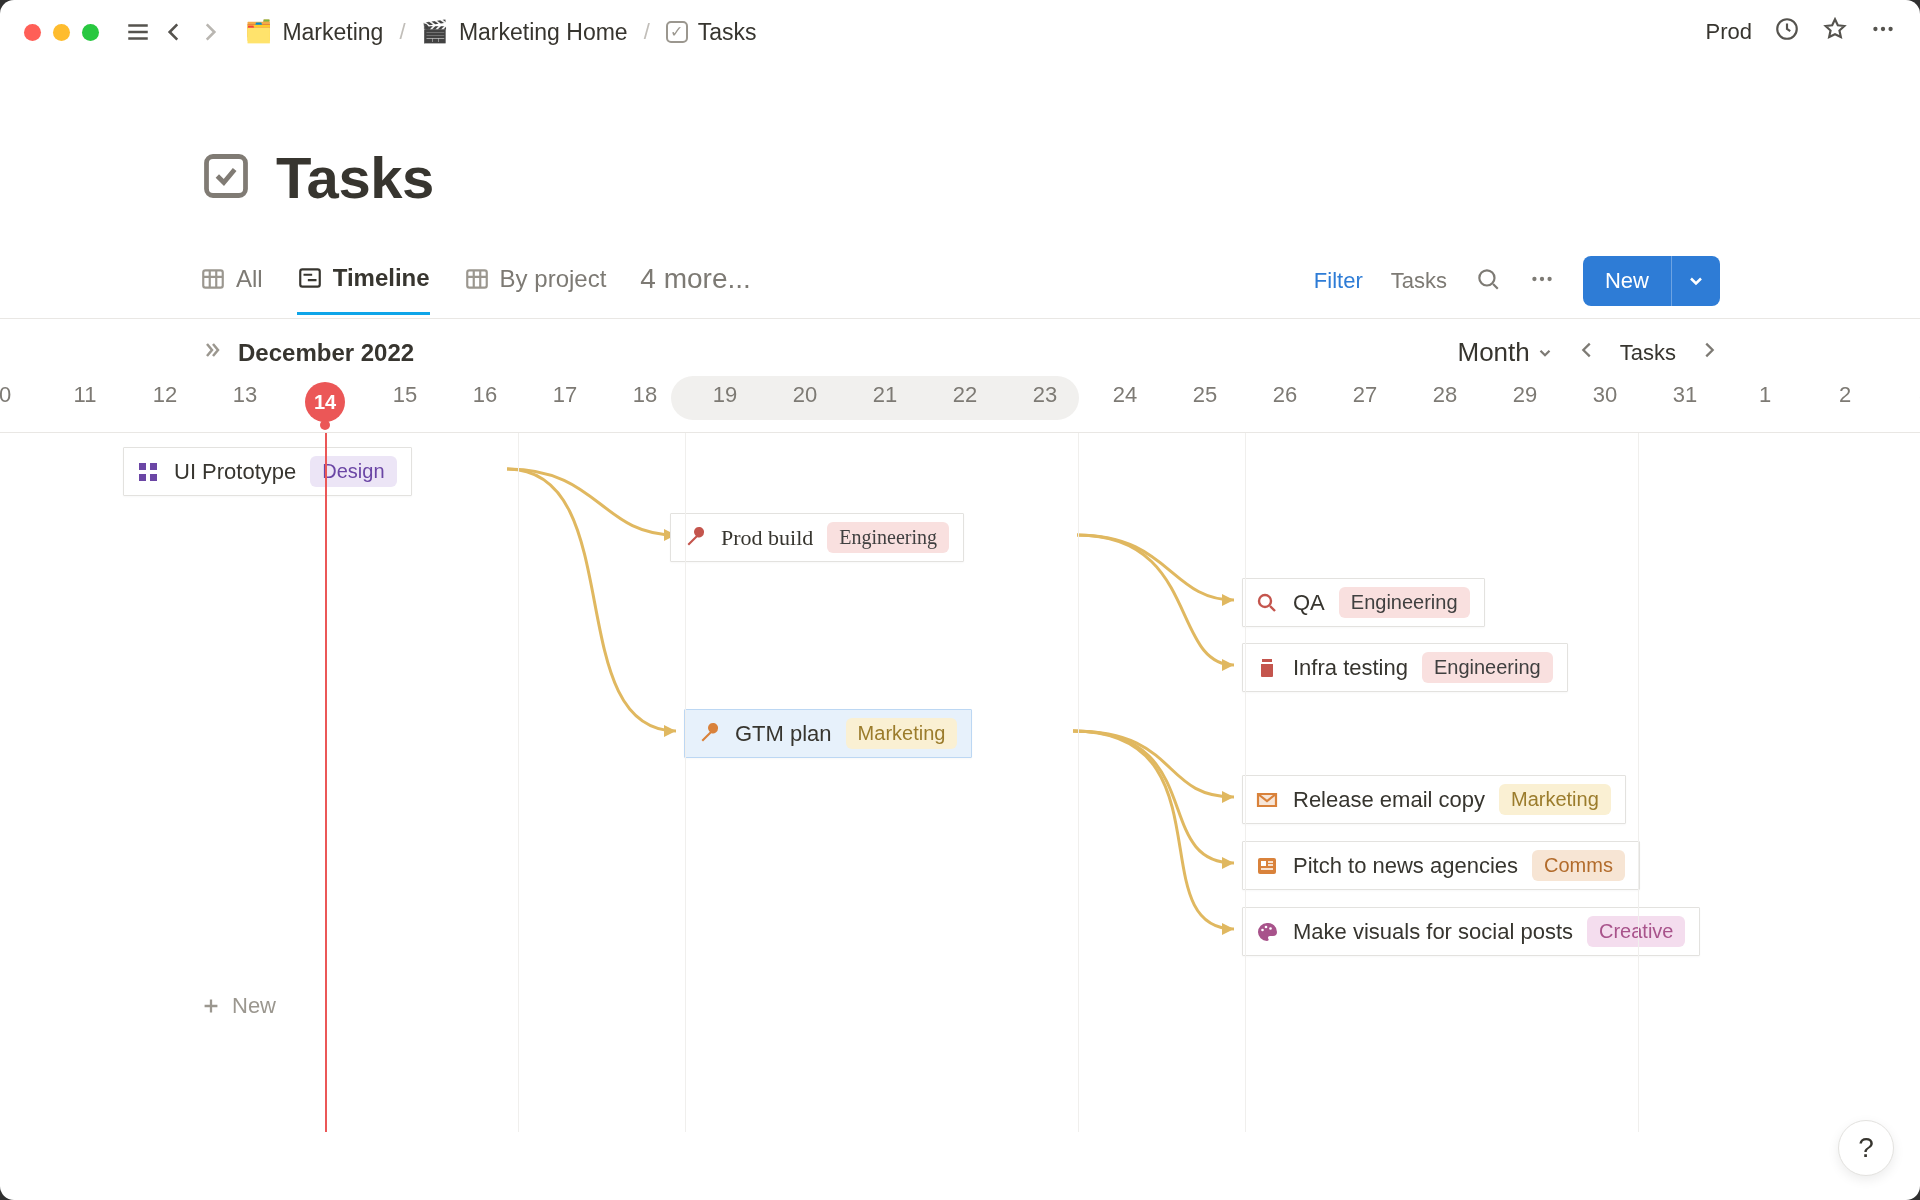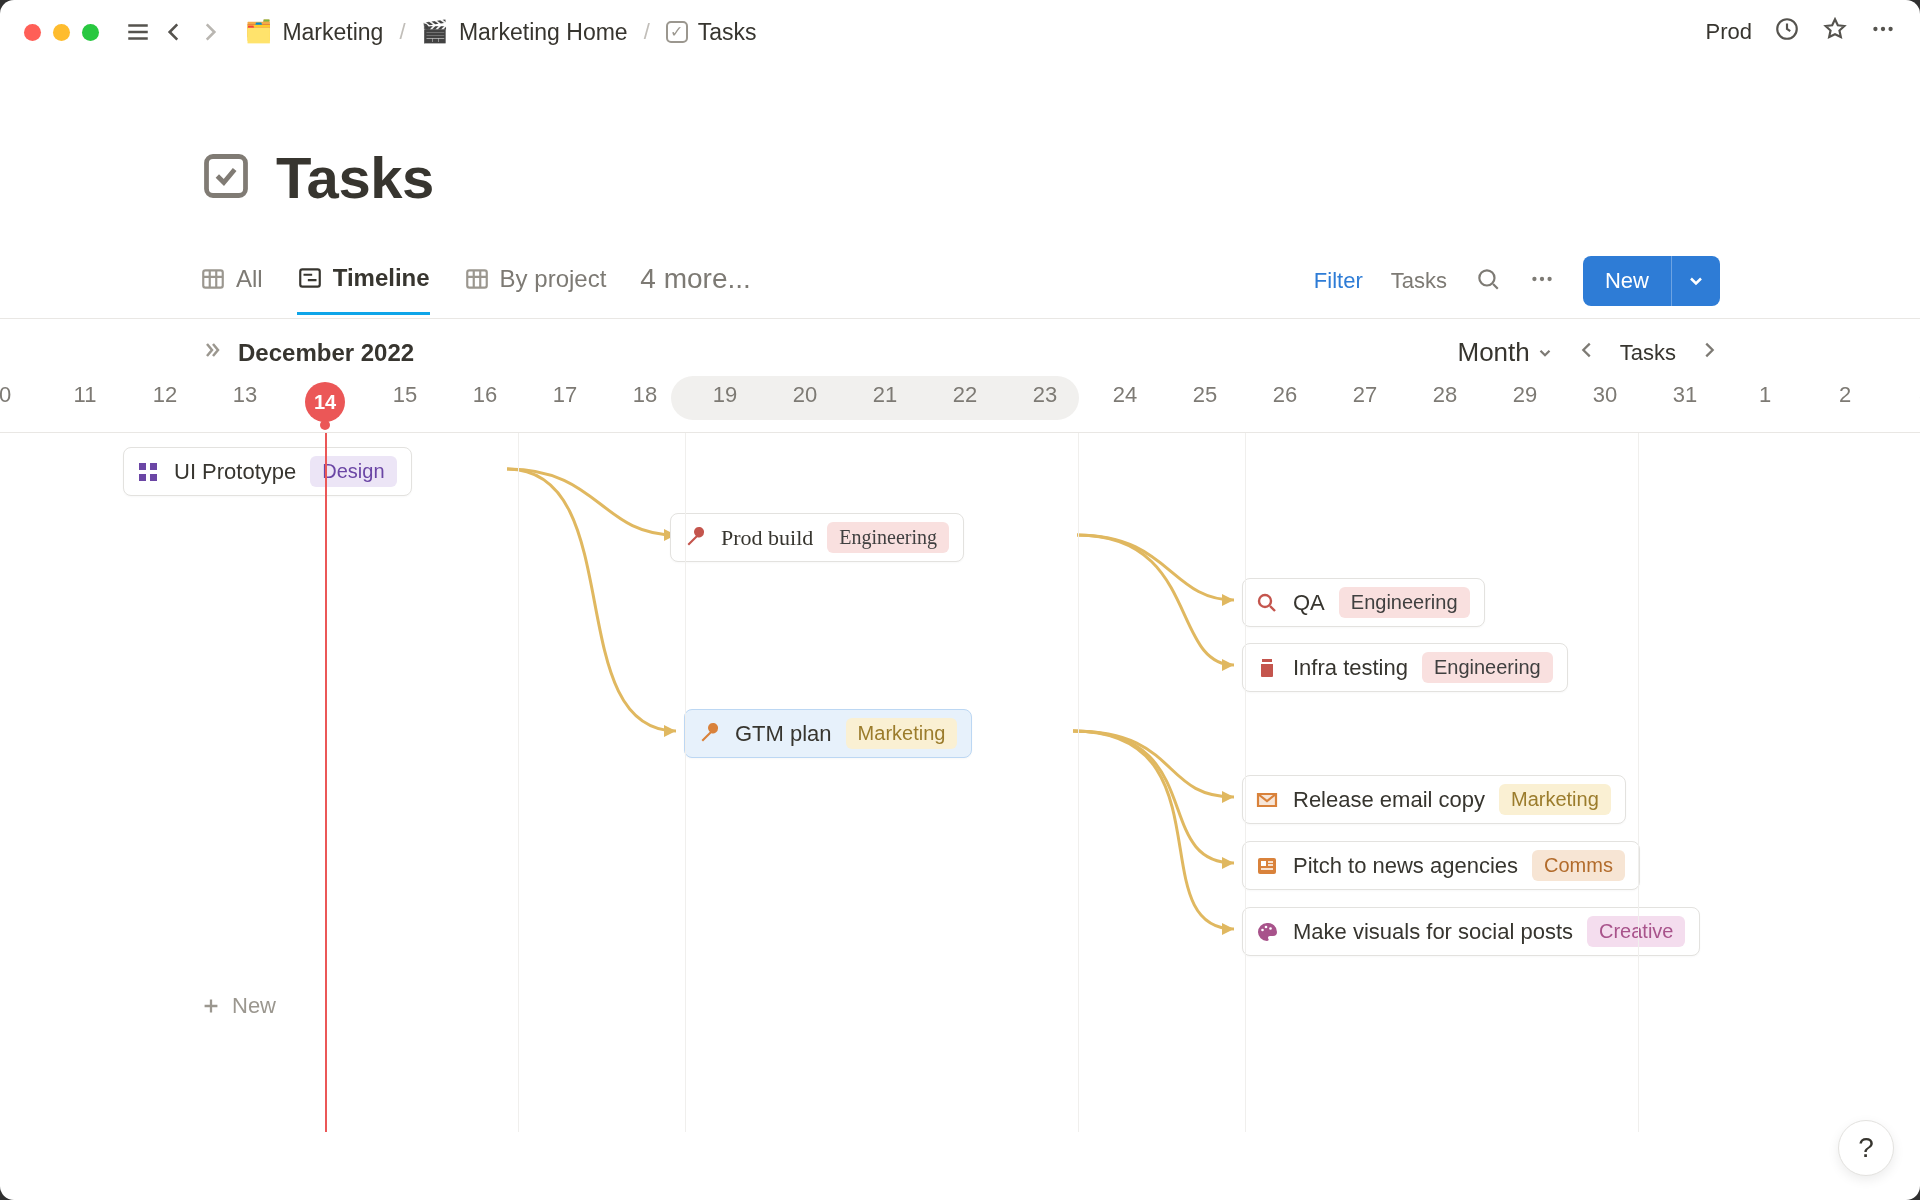--- a/index.html
+++ b/index.html
@@ -97,21 +97,21 @@
 
   .tl-body{
     position:relative; height:700px; border-top:1px solid #e9e7e4;
   }
   .vline{ position:absolute; top:0; bottom:0; width:1px; background:#f0efed; }
   .today-line{ position:absolute; top:0; bottom:0; width:2px; background:#eb5757; }
 
   
   .task{
     position:absolute; display:flex; align-items:center; gap:14px;
-    background:#fff; border:1px solid #e3e2df; border-radius:8px;
+    background:#fff; border:1px solid #e3e2df; border-radius:1px;
     padding:8px 14px 8px 12px; font-size:22px; font-weight:500;
     box-shadow:0 1px 2px rgba(0,0,0,0.03);
   }
   .task.sel{ background:#e7f1fb; border-color:#bcd7f3; }
   .task .ic{ width:24px; height:24px; display:flex; align-items:center; justify-content:center; }
   .task .ic svg{width:24px;height:24px;}
   .tag{
     font-size:20px; font-weight:400; padding:4px 12px; border-radius:6px;
   }
   .tag.design{background:#ece5f6;color:#6b46a5;}

